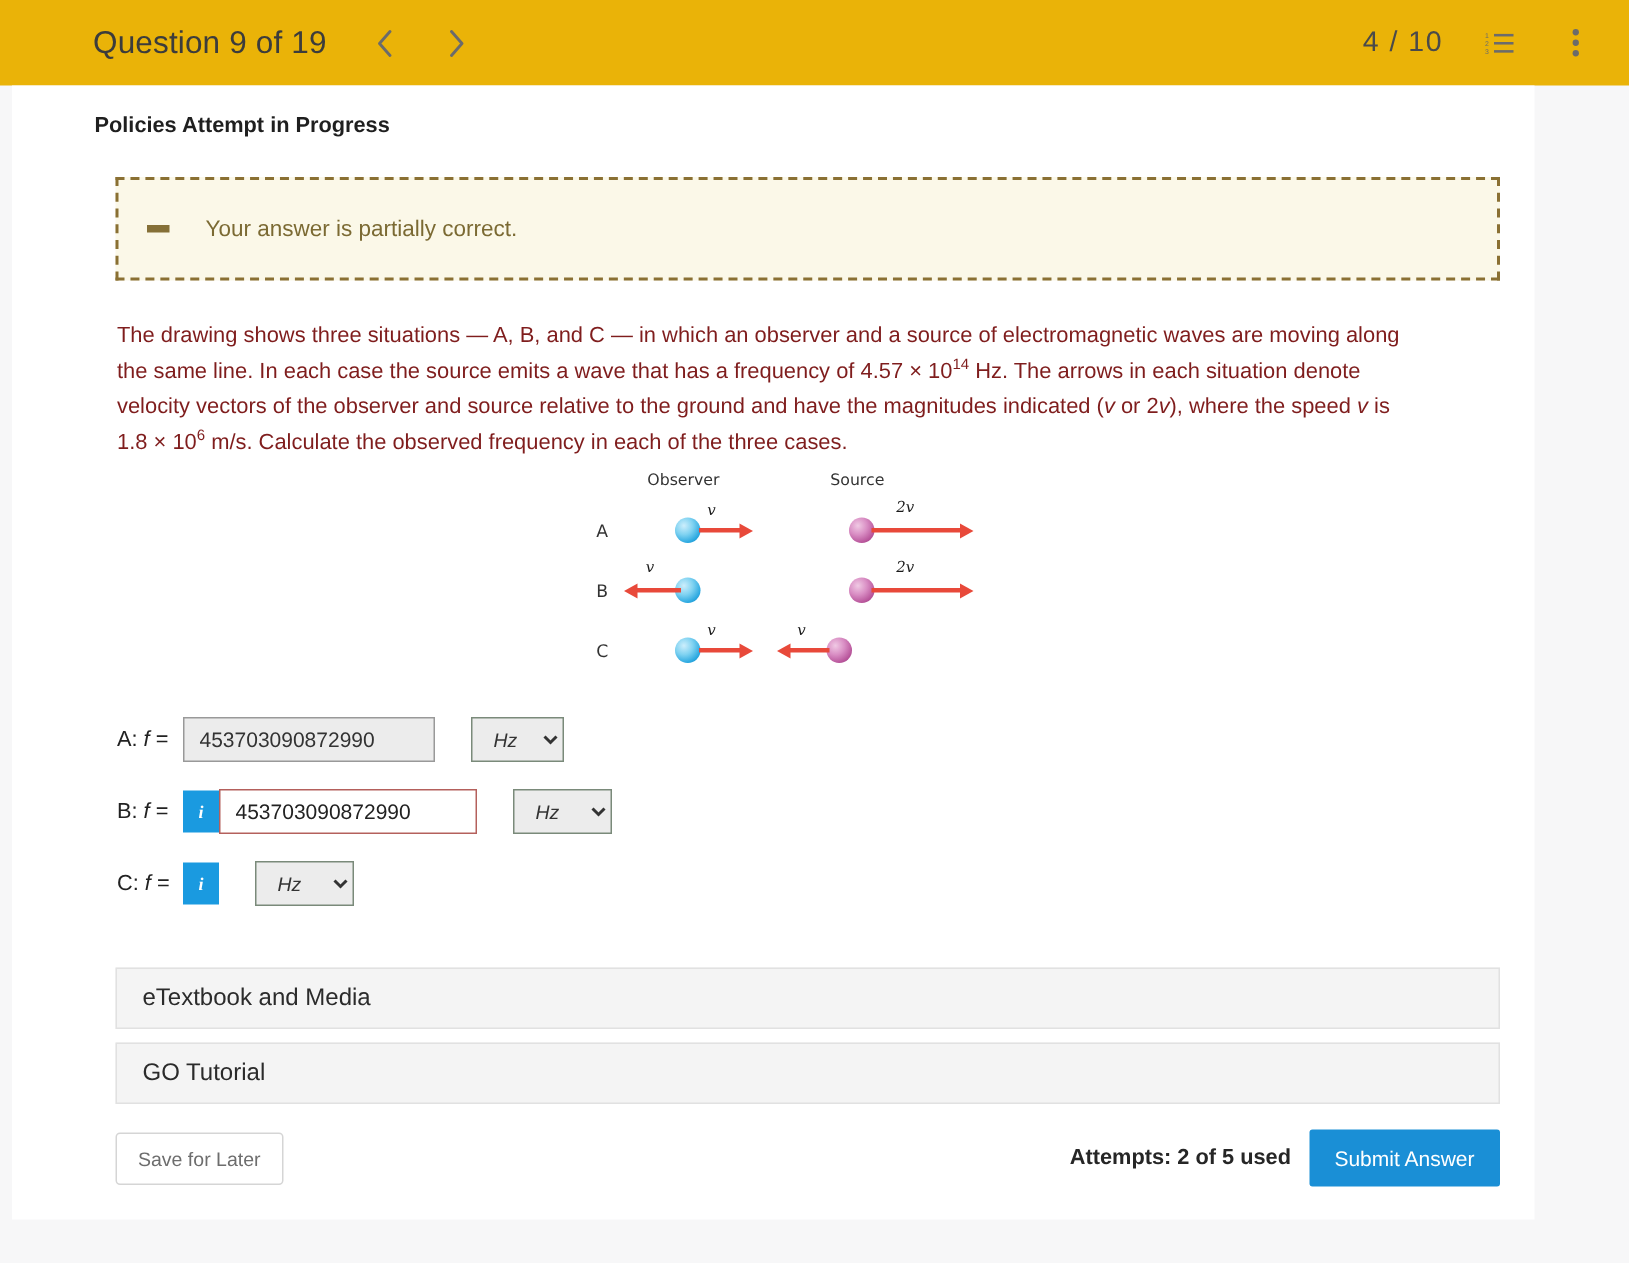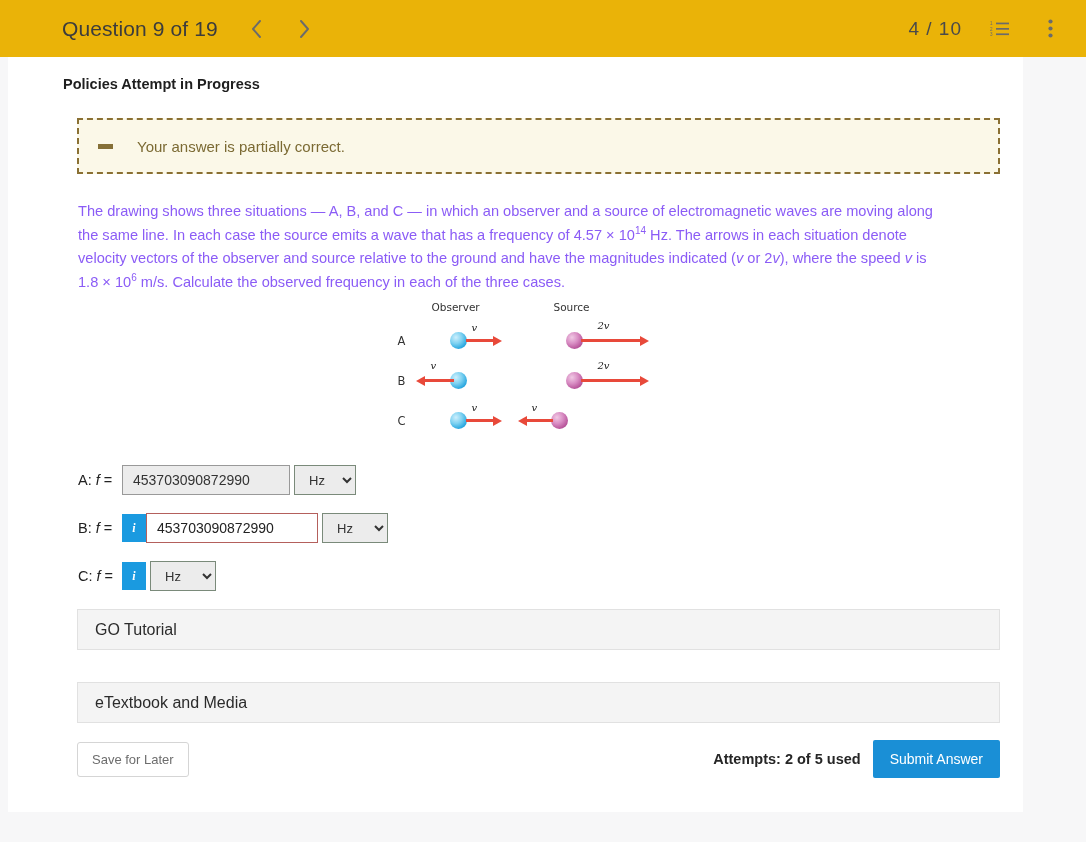--- a/index.html
+++ b/index.html
@@ -93,21 +93,21 @@
     color: #1f1f1f;
     line-height: 30px;
     margin-top: 2px;
   }
 
   
   .alert {
     margin: 19px 23px 0 69px;
     border: 2px dashed #8a7033;
     background: #fbf8e8;
-    height: 56px;
+    height: 69px;
     display: flex;
     align-items: center;
     box-sizing: border-box;
     padding-left: 16px;
   }
   .alert-icon {
     width: 20px;
     height: 20px;
     display: flex;
     align-items: center;
@@ -124,21 +124,21 @@
     margin-left: 22px;
     font-size: 15px;
     color: #7b6a33;
   }
 
   
   .qbody {
     margin: 26px 74px 0 70px;
     font-size: 14.6px;
     line-height: 23.5px;
-    color: #8b5cf6;
+    color: #7f1d1d;
   }
   .qbody i { font-style: italic; }
   sup { font-size: 10px; vertical-align: super; line-height: 0; }
 
   
   .figure-wrap {
     display: flex;
     justify-content: center;
     margin-top: 0;
   }
@@ -244,31 +244,32 @@
     color: #333;
     margin-left: 0;
   }
   .ansinput.editable {
     width: 172px;
     background: #ffffff;
     border: 1px solid #b4605c;
     color: #222;
   }
   .unit-select {
-    margin-left: 4px;
+    margin-left: 24px;
     height: 30px;
     width: 62px;
     background: #ececec;
     border: 1px solid #7a8a7a;
     font-family: "Liberation Sans", sans-serif;
     font-size: 13px;
     color: #333;
     padding-left: 10px;
     box-sizing: border-box;
     cursor: pointer;
+    font-style: italic;
   }
   .unit-select.wide { width: 66px; }
 
   
   .panel {
     margin: 0 23px 0 69px;
     background: #f4f4f4;
     border: 1px solid #e1e1e1;
     height: 41px;
     display: flex;
@@ -423,22 +424,22 @@
 
     <div class="arow">
       <span class="arow-label"><span>C: </span><i>f</i><span> =</span></span>
       <span class="info-btn">i</span>
       <select class="unit-select wide">
         <option>Hz</option>
       </select>
     </div>
   </div>
 
+  <div class="panel first">eTextbook and Media</div>
   <div class="panel second">GO Tutorial</div>
-  <div class="panel first">eTextbook and Media</div>
 
   <div class="footer">
     <button class="btn-save">Save for Later</button>
     <div class="footer-spacer"></div>
     <div class="attempts">Attempts: 2 of 5 used</div>
     <button class="btn-submit">Submit Answer</button>
   </div>
 
 </div>
 

